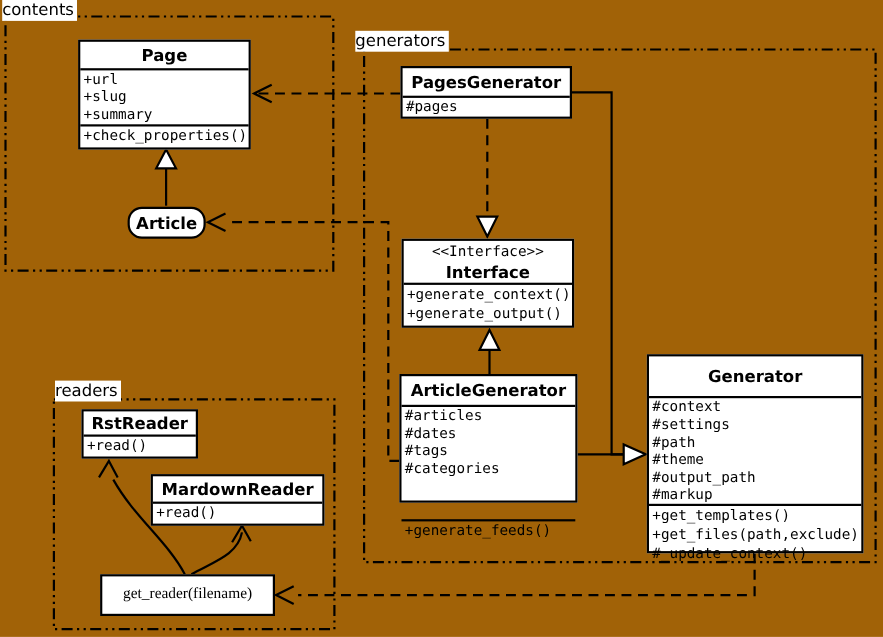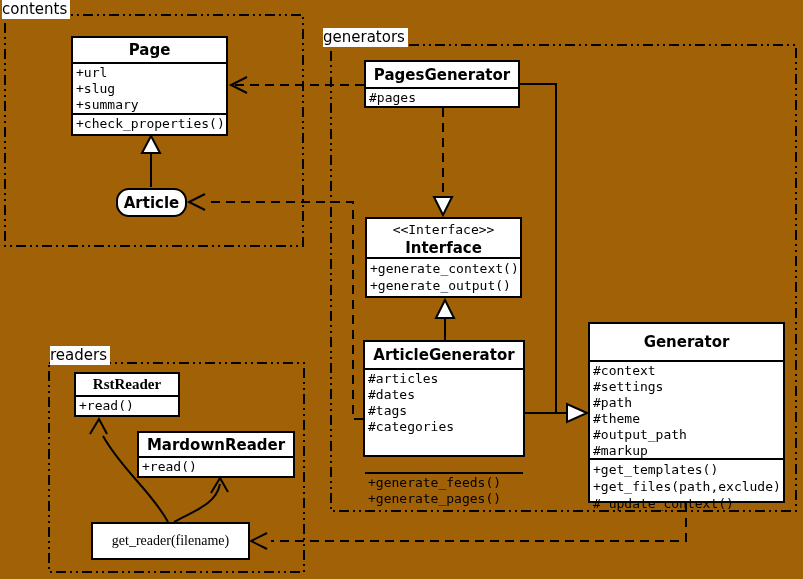--- a/index.html
+++ b/index.html
@@ -124,21 +124,20 @@
   <div class="uml-class" style="left:363px; top:340px; width:162px; height:117px;">
     <div class="uml-title" style="height:26px;">ArticleGenerator</div>
     <div class="uml-comp" style="height:68px;">
       <div class="uml-row">#articles</div>
       <div class="uml-row">#dates</div>
       <div class="uml-row">#tags</div>
       <div class="uml-row">#categories</div>
     </div>
     <div class="uml-comp" style="height:35px;margin-top:36px;">
       <div class="uml-row">+generate_feeds()</div>
-      <div class="uml-row">+generate_pages()</div>
     </div>
   </div>
 
   <div class="uml-class" style="left:588px; top:322px; width:197px; height:181px;">
     <div class="uml-title" style="height:36px;">Generator</div>
     <div class="uml-comp" style="height:98px;">
       <div class="uml-row">#context</div>
       <div class="uml-row">#settings</div>
       <div class="uml-row">#path</div>
       <div class="uml-row">#theme</div>
@@ -146,21 +145,21 @@
       <div class="uml-row">#markup</div>
     </div>
     <div class="uml-comp" style="height:55px;">
       <div class="uml-row lh17">+get_templates()</div>
       <div class="uml-row lh17">+get_files(path,exclude)</div>
       <div class="uml-row lh17">#_update_context()</div>
     </div>
   </div>
 
   <div class="uml-class" style="left:74px; top:372px; width:106px; height:45px;">
-    <div class="uml-title" style="height:21px;font-family:Liberation Serif, serif;">RstReader</div>
+    <div class="uml-title" style="height:21px;">RstReader</div>
     <div class="uml-comp" style="height:20px;">
       <div class="uml-row">+read()</div>
     </div>
   </div>
 
   <div class="uml-class" style="left:137px; top:431px; width:158px; height:47px;">
     <div class="uml-title" style="height:23px;">MardownReader</div>
     <div class="uml-comp" style="height:20px;">
       <div class="uml-row">+read()</div>
     </div>

